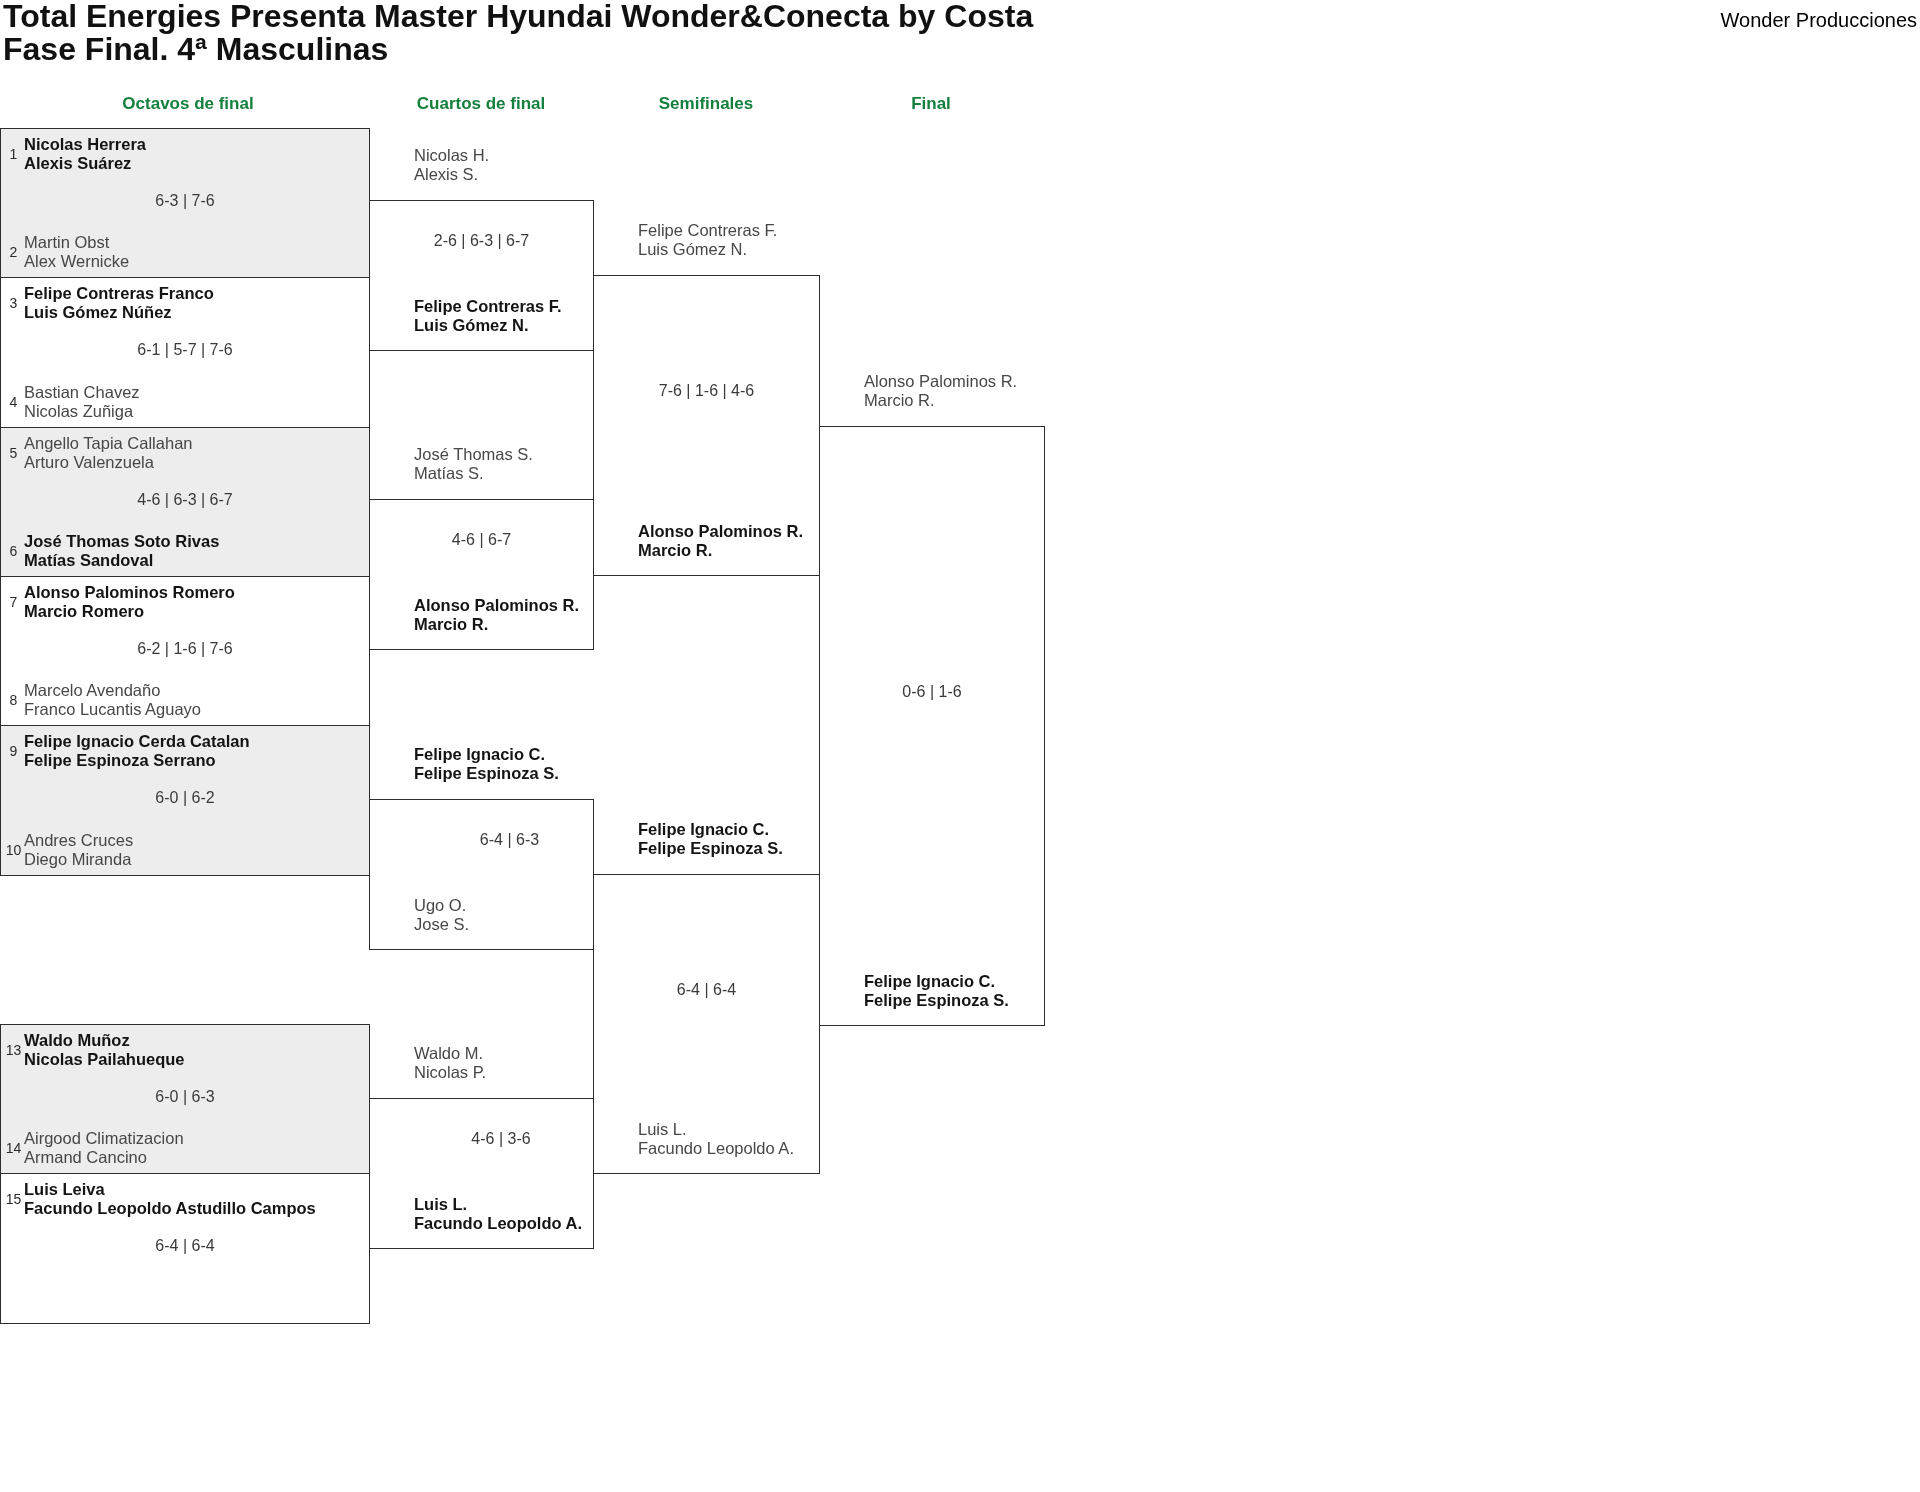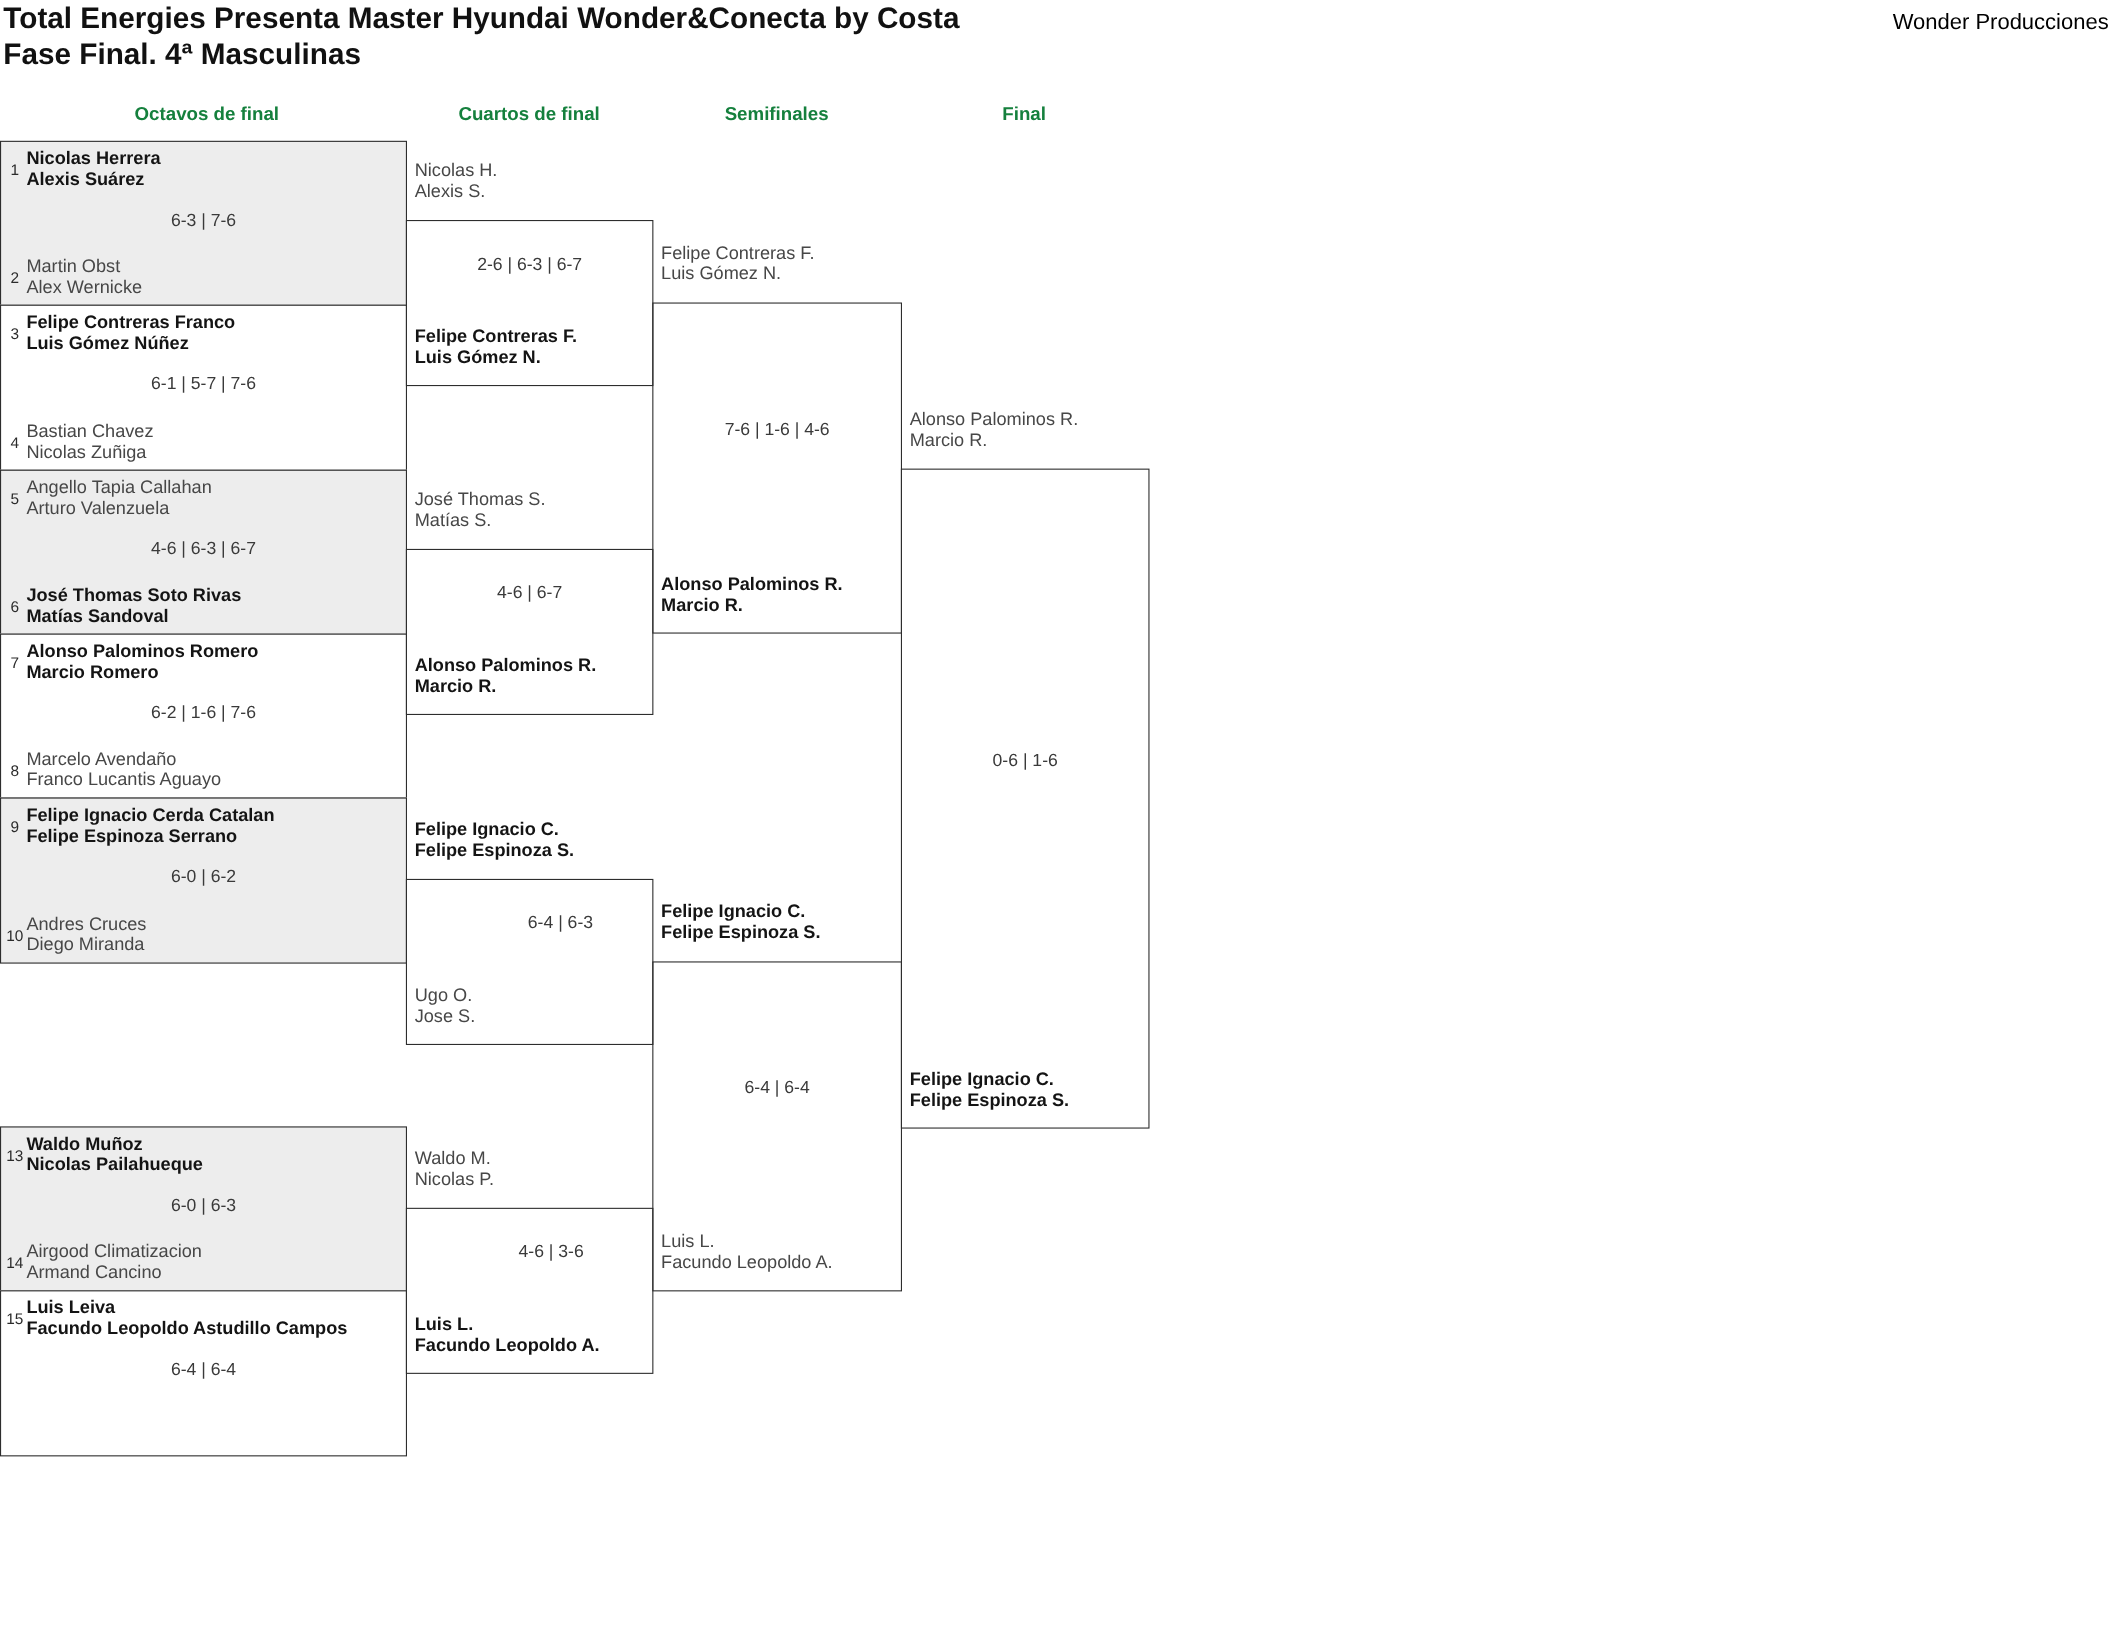--- a/index.html
+++ b/index.html
@@ -1,33 +1,33 @@
 <!DOCTYPE html>
 <html><head>
 <meta charset="utf-8">
 <style>
   html,body{margin:0;padding:0;background:#fff;}
   #page{position:relative;width:1920px;height:1492px;background:#ffffff;overflow:hidden;
         font-family:"Liberation Sans",sans-serif;color:#141414;}
   
-  #title{position:absolute;left:3px;top:0;font-size:27px;line-height:33px;font-weight:bold;color:#111;}
+  #title{position:absolute;left:3px;top:0;font-size:32px;line-height:33px;font-weight:bold;color:#111;}
   #org{position:absolute;right:3px;top:8px;font-size:20px;line-height:24px;color:#000;}
   .rh{position:absolute;top:94px;transform:translateX(-50%);font-size:17px;font-weight:bold;color:#15803d;white-space:nowrap;}
   .rh0{left:188px}.rh1{left:481px}.rh2{left:706px}.rh3{left:931px}
   
   #bracket{position:absolute;left:0;top:0;width:1920px;height:1492px;}
   .obox{position:absolute;left:0;width:370px;border:1px solid #2d2d2d;box-sizing:border-box;background:#fff;}
   .mbox{position:absolute;border:1px solid #2d2d2d;box-sizing:border-box;background:transparent;}
   .trow{position:absolute;left:2px;right:8px;display:flex;}
   .t1{top:6px}
   .t2{bottom:6px}
   .seed{width:21px;flex:none;align-self:center;text-align:center;font-size:14px;color:#2b2b2b;}
   .names{font-size:16.5px;line-height:19px;white-space:nowrap;}
   .oscore{position:absolute;left:0;right:0;top:63px;text-align:center;font-size:16px;color:#3a3a3a;}
-  .team-abs{position:absolute;font-size:16.5px;line-height:19px;white-space:nowrap;}
+  .team-abs{position:absolute;font-size:16.5px;line-height:19px;white-space:nowrap;margin-left:37px;}
   .score-abs{position:absolute;text-align:center;font-size:16px;color:#3a3a3a;}
   .w{font-weight:bold;color:#141414;}
   .l{font-weight:normal;color:#474747;}
 </style>
 </head>
 <body>
 
 <div id="page">
   <div id="title">
     <div>Total Energies Presenta Master Hyundai Wonder&amp;Conecta by Costa</div>

